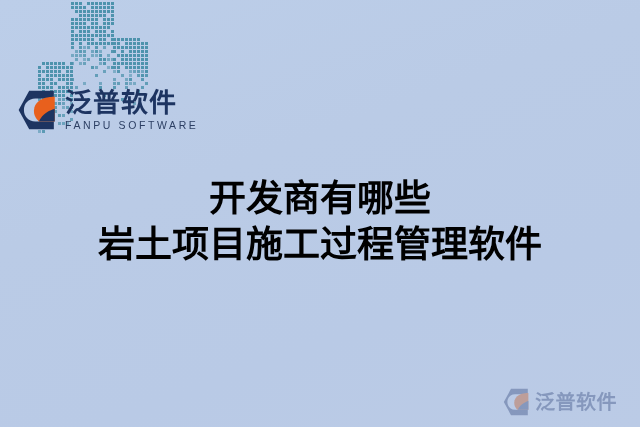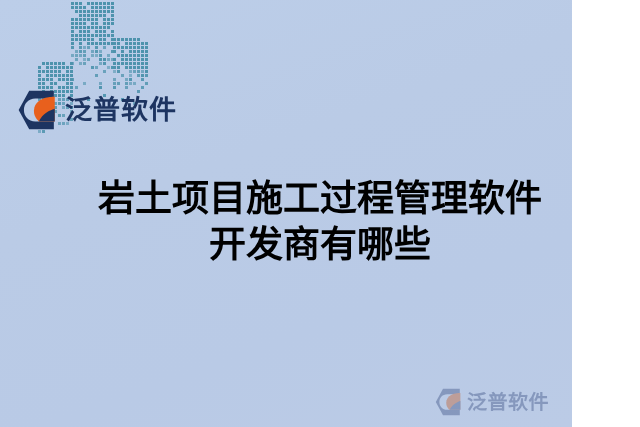--- a/index.html
+++ b/index.html
@@ -9,21 +9,21 @@
   }
   body {
     width: 640px;
     height: 427px;
     overflow: hidden;
     font-family: "Liberation Sans", "DejaVu Sans", sans-serif;
   }
 
   #poster {
     position: relative;
-    width: 572px;
+    width: 640px;
     height: 427px;
     background: linear-gradient(160deg, #bccee9 0%, #bacbe6 38%, #b9cae6 70%, #bbcbe6 100%);
     overflow: hidden;
   }
 
   
   #skyline {
     position: absolute;
     left: 38px;
     top: 2px;
@@ -491,26 +491,27 @@
     </div>
 
   <div id="brand">
     <svg class="mark" viewBox="0 0 100 100">
       <path d="M30 6 L86 6 L86 24 L44 24 C28 24 18 36 18 50 C18 64 28 76 44 76 L86 76 L86 94 L30 94 L6 50 Z" fill="#1d3461"></path>
       <path d="M88 20 C88 20 50 18 42 44 C36 64 52 76 52 76 L88 76 Z" fill="#e8601d"></path>
       <path d="M88 76 L52 76 C52 76 58 62 72 54 C80 49 88 47 88 47 Z" fill="#1d3461"></path>
     </svg>
     <div class="wordmark">
       <div class="cn">泛普软件</div>
+      <div class="en">FANPU SOFTWARE</div>
     </div>
   </div>
 
   <div id="headline">
+    <span class="line">开发商有哪些</span>
     <span class="line">岩土项目施工过程管理软件</span>
-    <span class="line">开发商有哪些</span>
   </div>
 
   <div id="watermark">
     <div class="wm-row">
       <svg class="wm-mark" viewBox="0 0 100 100">
         <path d="M30 6 L86 6 L86 24 L44 24 C28 24 18 36 18 50 C18 64 28 76 44 76 L86 76 L86 94 L30 94 L6 50 Z" fill="#5b6f9c"></path>
         <path d="M88 20 C88 20 50 18 42 44 C36 64 52 76 52 76 L88 76 Z" fill="#c07a5c"></path>
         <path d="M88 76 L52 76 C52 76 58 62 72 54 C80 49 88 47 88 47 Z" fill="#5b6f9c"></path>
       </svg>
       <div class="wm-cn">泛普软件</div>

